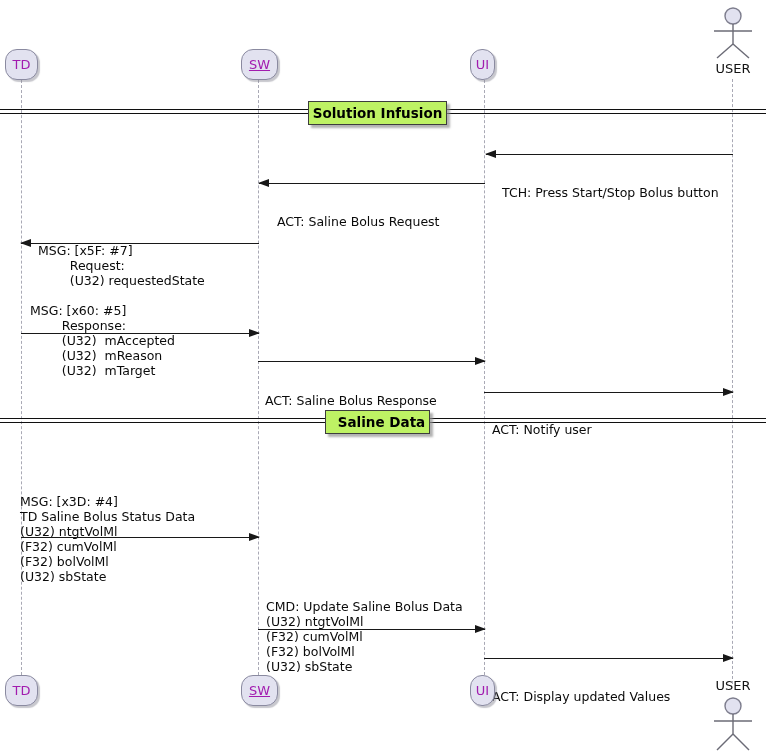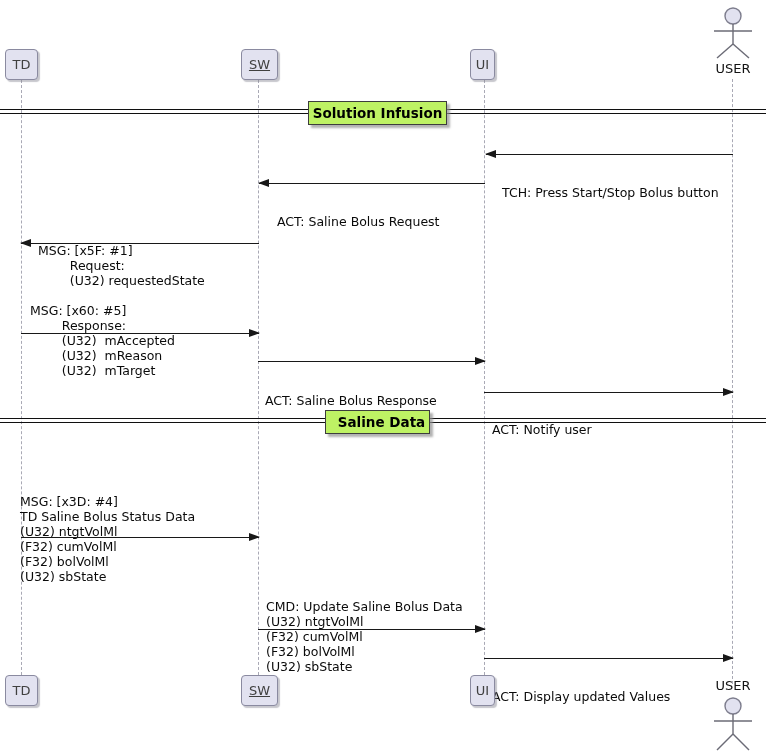--- a/index.html
+++ b/index.html
@@ -10,24 +10,24 @@
   }
   
   .lifeline { position:absolute; width:0; border-left:1px dashed #a9a9b5; }
   .ll-td   { left:21px;  top:80px; height:595px; }
   .ll-sw   { left:258px; top:80px; height:595px; }
   .ll-ui   { left:484px; top:80px; height:595px; }
   .ll-user { left:732px; top:79px; height:605px; }
   
   .participant {
     position:absolute; box-sizing:border-box; height:31px;
-    background:#E2E2F0; border:1px solid #8a8aa0; border-radius:4px;
+    background:#E2E2F0; border:1px solid #8a8aa0; border-radius:12px;
     box-shadow:2px 2px 1px rgba(130,130,145,0.45);
     display:flex; align-items:center; justify-content:center;
-    font-size:13px; color:#404040;
+    font-size:13px; color:#a21caf;
   }
   .p-td { left:5px;   width:33px; }
   .p-sw { left:241px; width:37px;text-decoration:underline; }
   .p-ui { left:470px; width:25px; }
   .row-top    { top:49px; }
   .row-bottom { top:675px; }
   
   .actor-svg { position:absolute; left:703px; }
   .actor-top-svg { top:4px; }
   .actor-bottom-svg { top:694px; }
@@ -114,21 +114,21 @@
 
   <div class="divider-line dl-1"></div>
   <div class="divider-box db-1">Solution Infusion</div>
 
   <div class="msg-label t1">TCH: Press Start/Stop Bolus button</div>
   <div class="arrow head-left a1"></div>
 
   <div class="msg-label t2">ACT: Saline Bolus Request</div>
   <div class="arrow head-left a2"></div>
 
-  <div class="msg-label t3">MSG: [x5F: #1]
+  <div class="msg-label t3">MSG: [x5F: #7]
         Request:
         (U32) requestedState</div>
   <div class="arrow head-left a3"></div>
 
   <div class="msg-label t4">MSG: [x60: #5]
         Response:
         (U32)  mAccepted
         (U32)  mReason
         (U32)  mTarget</div>
   <div class="arrow head-right a4"></div>

